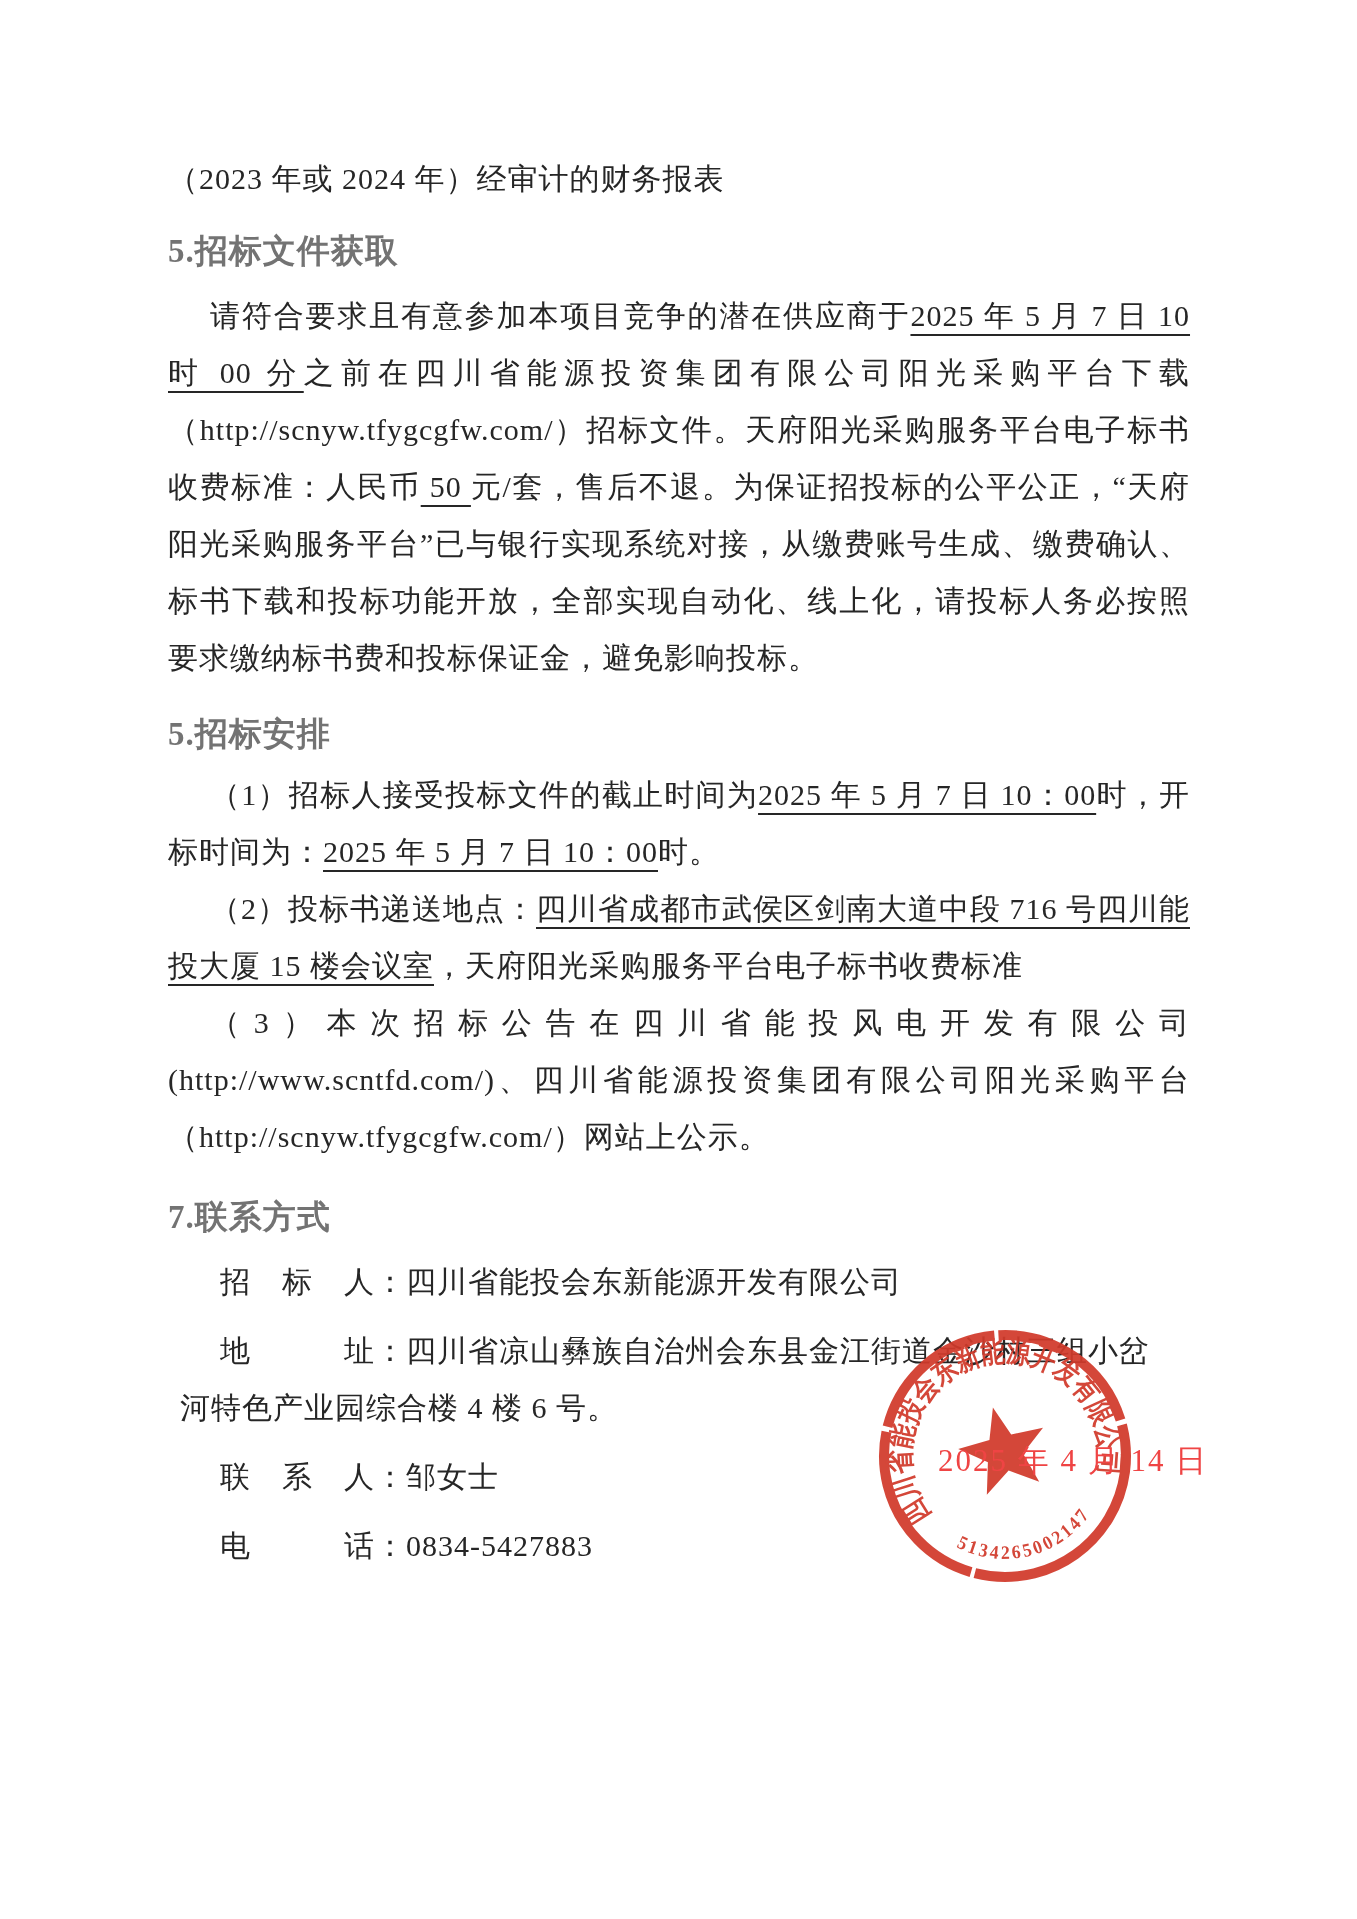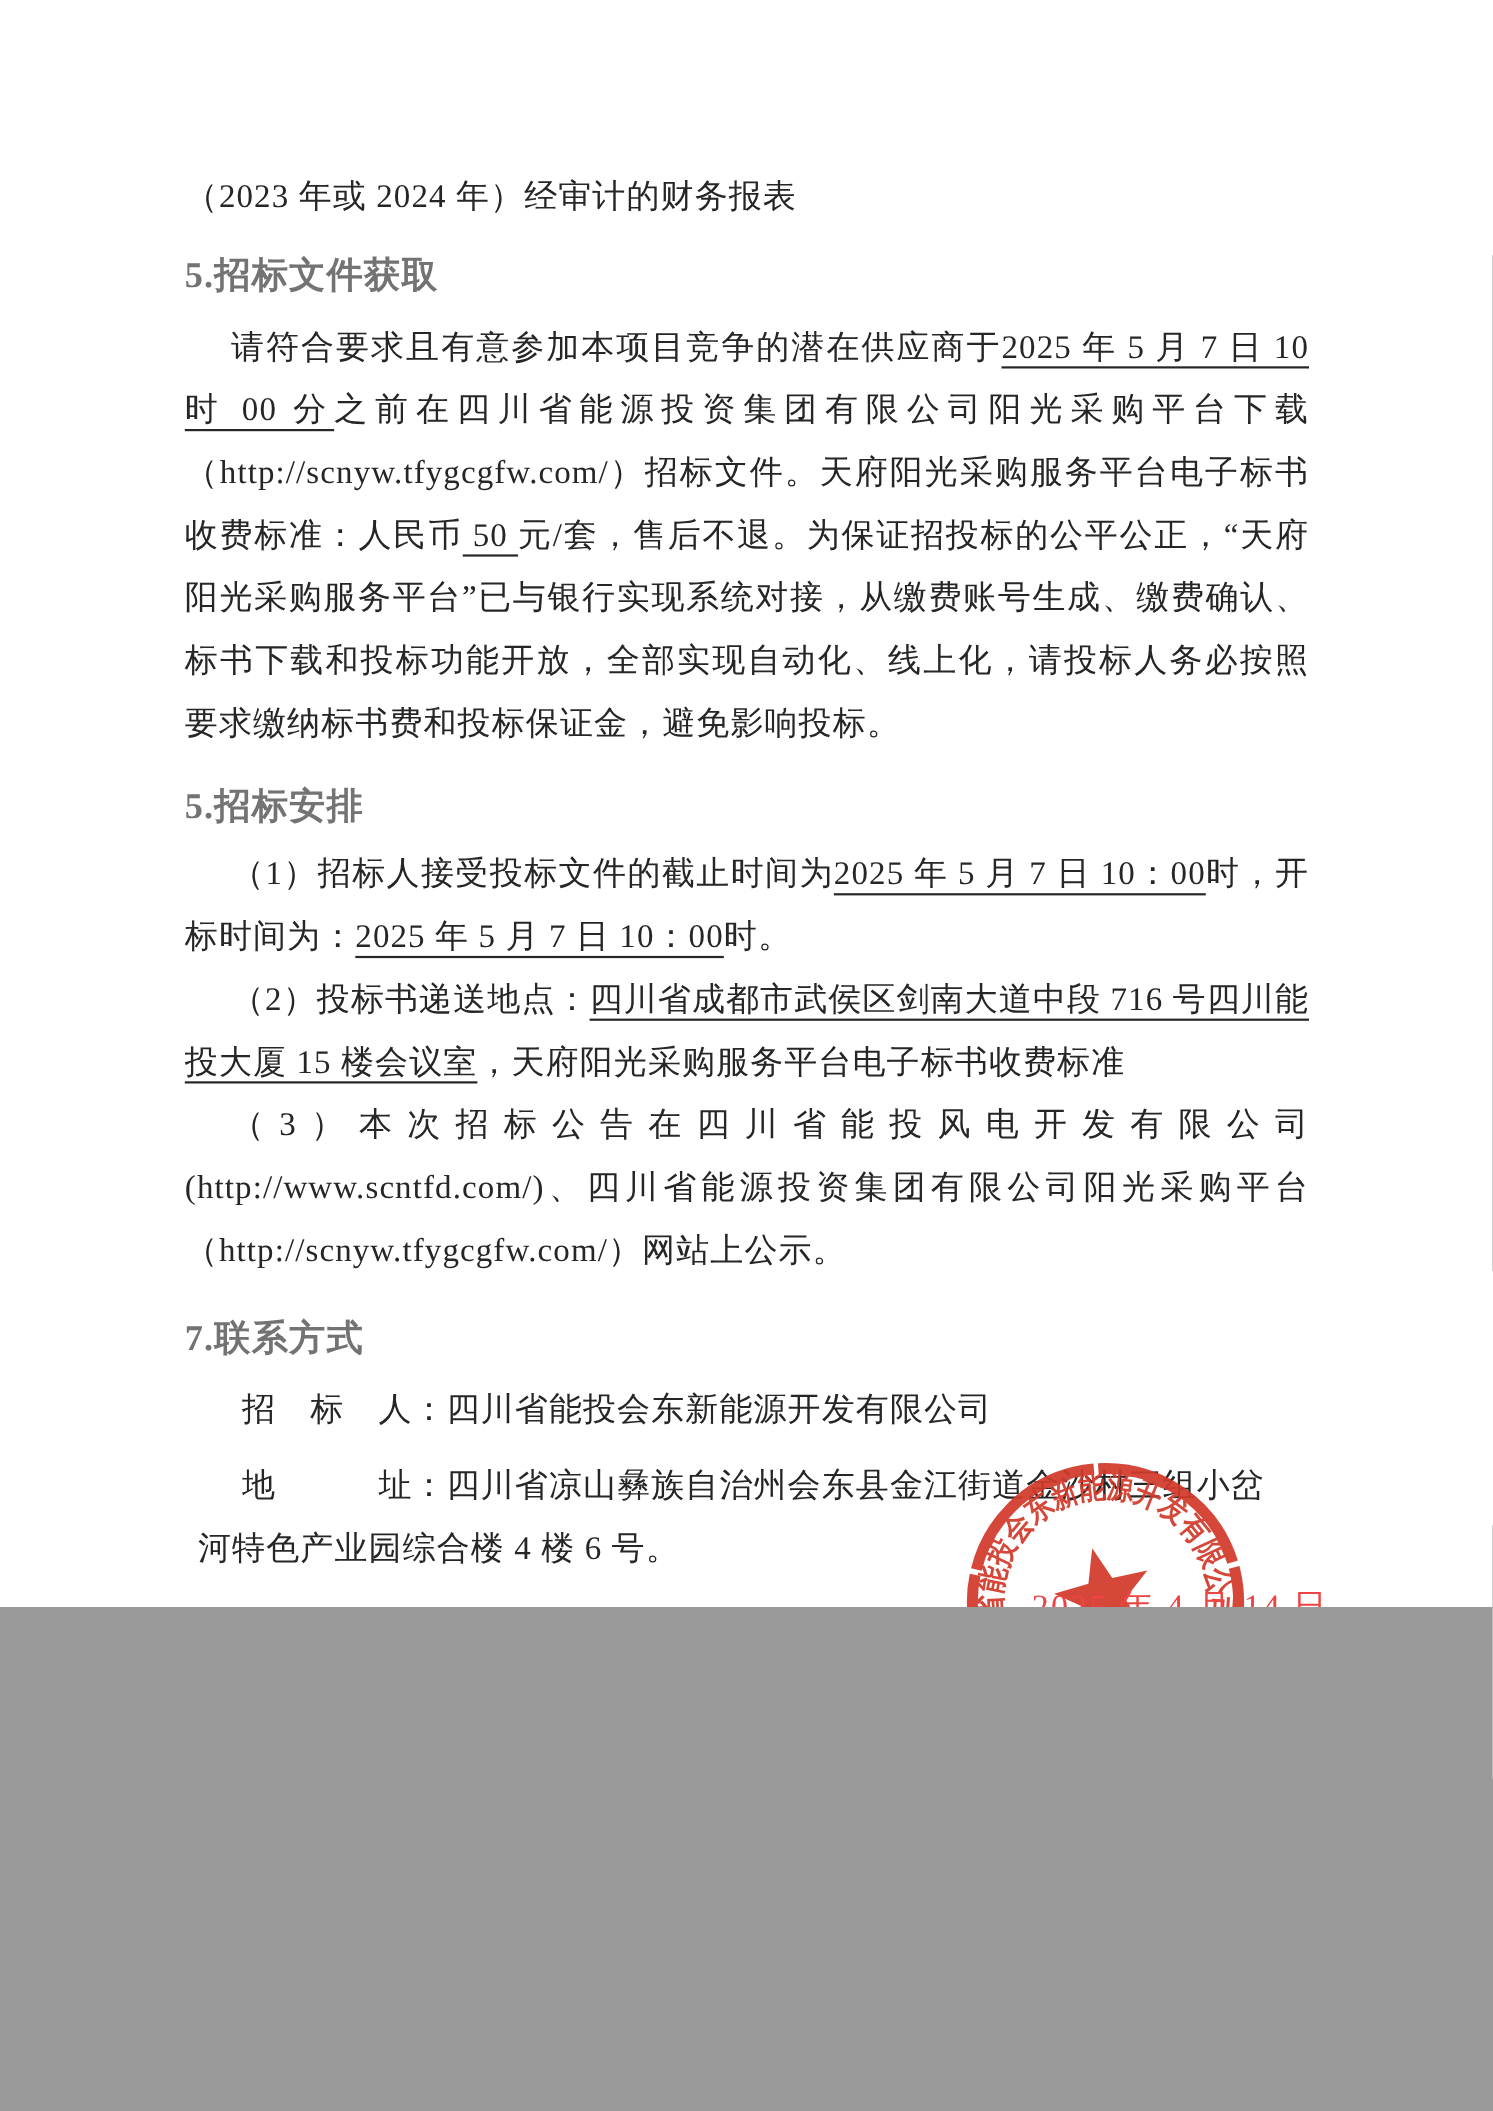--- a/index.html
+++ b/index.html
@@ -1,18 +1,18 @@
 <!DOCTYPE html>
 <html><head>
 <meta charset="utf-8">
 <style>
   html,body{margin:0;padding:0;background:#9a9a9a;}
   .page{
     position:relative;
-    width:1357px;height:1461px;
+    width:1357px;height:1919px;
     margin:0 auto;
     background:#ffffff;
     overflow:hidden;
     font-family:"Liberation Serif","DejaVu Serif",serif;
     color:#262626;
   }
   .content{padding:150px 167px 0 168px;}
   .body{
     font-size:30px;
     line-height:57px;
@@ -81,20 +81,21 @@
 
     <h2 class="h h6m">5.招标安排</h2>
     <p class="body indent"><span>（1）招标人接受投标文件的截止时间为</span><span class="u">2025 年 5 月 7 日 10：00</span><span>时，开标时间为：</span><span class="u">2025 年 5 月 7 日 10：00</span><span>时。</span></p>
     <p class="body indent"><span>（2）投标书递送地点：</span><span class="u">四川省成都市武侯区剑南大道中段 716 号四川能投大厦 15 楼会议室</span><span>，天府阳光采购服务平台电子标书收费标准</span></p>
     <p class="body indent"><span>（3）本次招标公告在四川省能投风电开发有限公司(http://www.scntfd.com/)、四川省能源投资集团有限公司阳光采购平台（http://scnyw.tfygcgfw.com/）网站上公示。</span></p>
 
     <h2 class="h h7m">7.联系方式</h2>
     <p class="cline"><span>招　标　人：四川省能投会东新能源开发有限公司</span></p>
     <p class="cline"><span>地　　　址：四川省凉山彝族自治州会东县金江街道金沙村三组小岔河特色产业园综合楼 4 楼 6 号。</span></p>
     <p class="cline"><span>联　系　人：邹女士</span></p>
+    <p class="cline"><span>电　　　话：0834-5427883</span></p>
 
   </div>
 
   <div class="date-line">2025 年 4 月 14 日</div>
 
   <svg class="stamp" viewBox="-136 -136 272 272" xmlns="http://www.w3.org/2000/svg">
     <g transform="rotate(-14)">
       <circle cx="0" cy="0" r="121" fill="none" stroke="#d13a2b" stroke-width="10" stroke-dasharray="250 4 180 5 150 4 160 5"></circle>
       <path fill="#d13a2b" transform="translate(0,-4)" d="M0,-46 L11.2,-15.4 L43.7,-14.2 L18.1,5.9 L27,37.2 L0,19 L-27,37.2 L-18.1,5.9 L-43.7,-14.2 L-11.2,-15.4 Z"></path>
       <defs>

